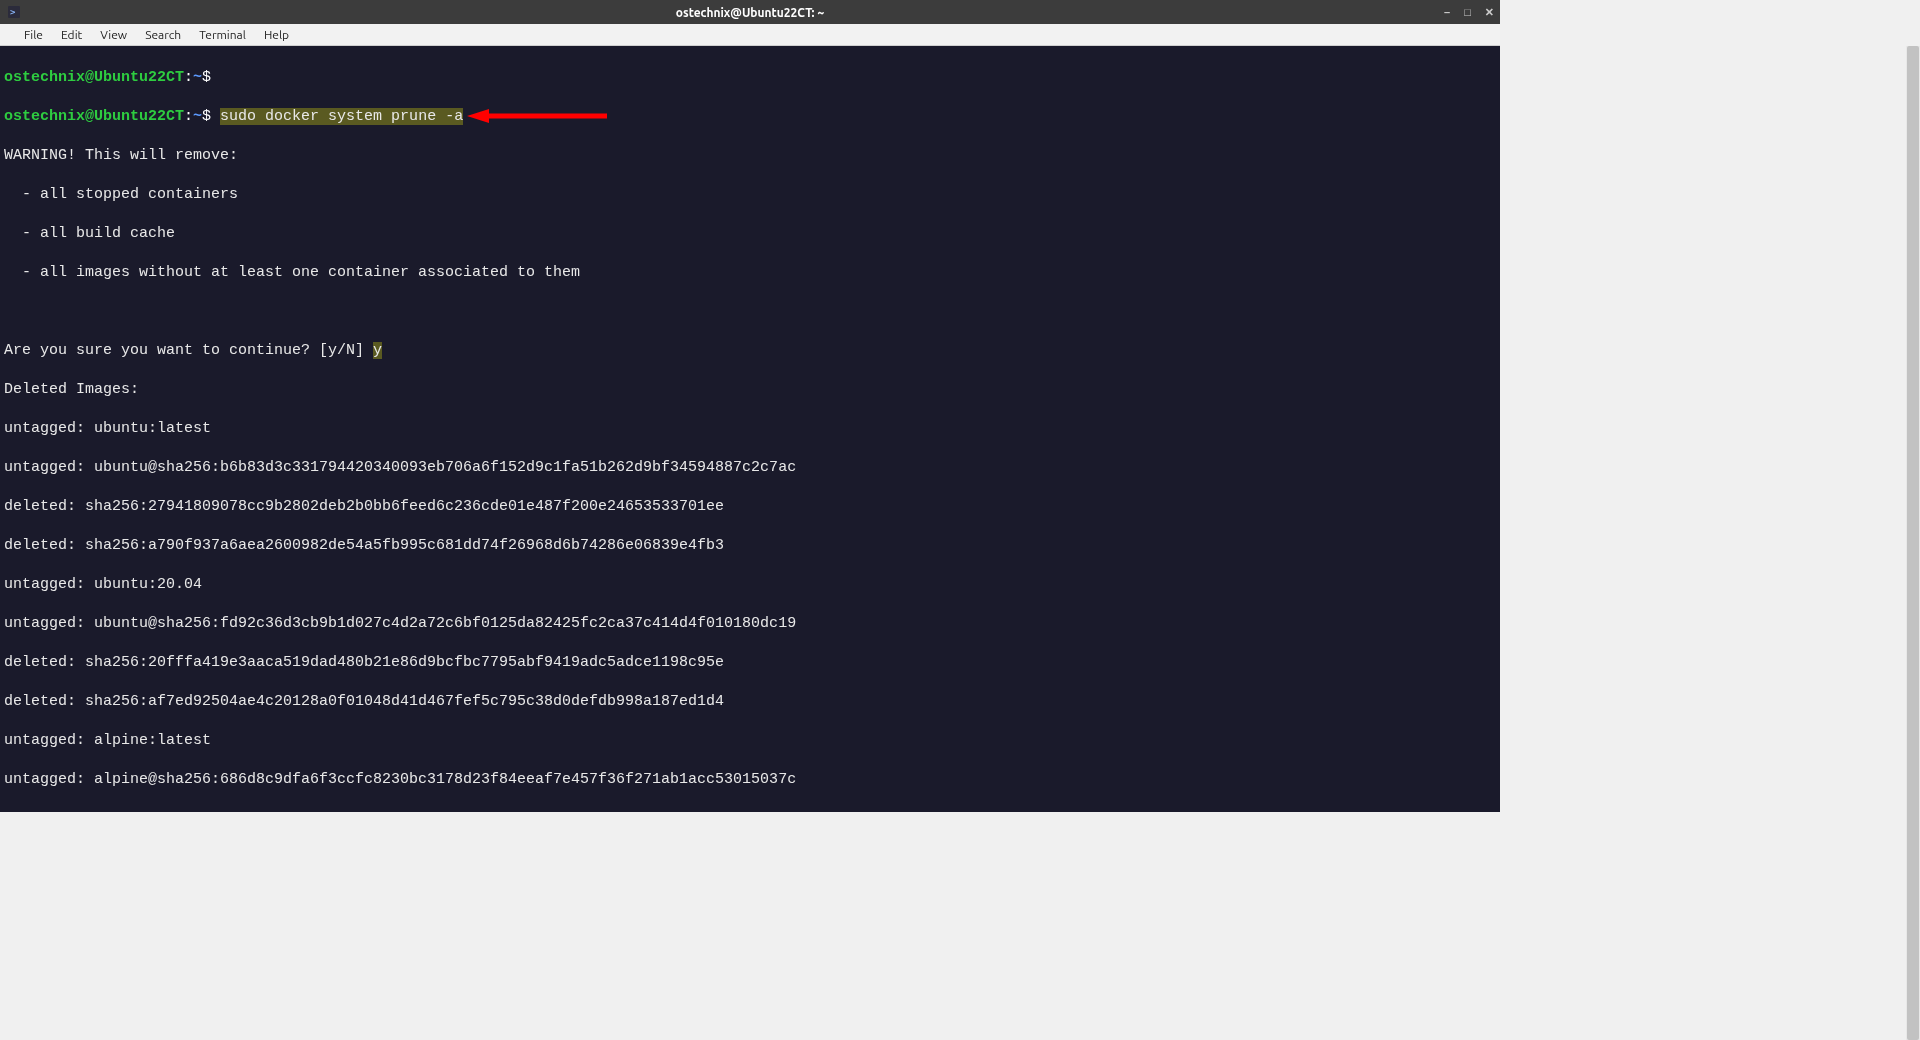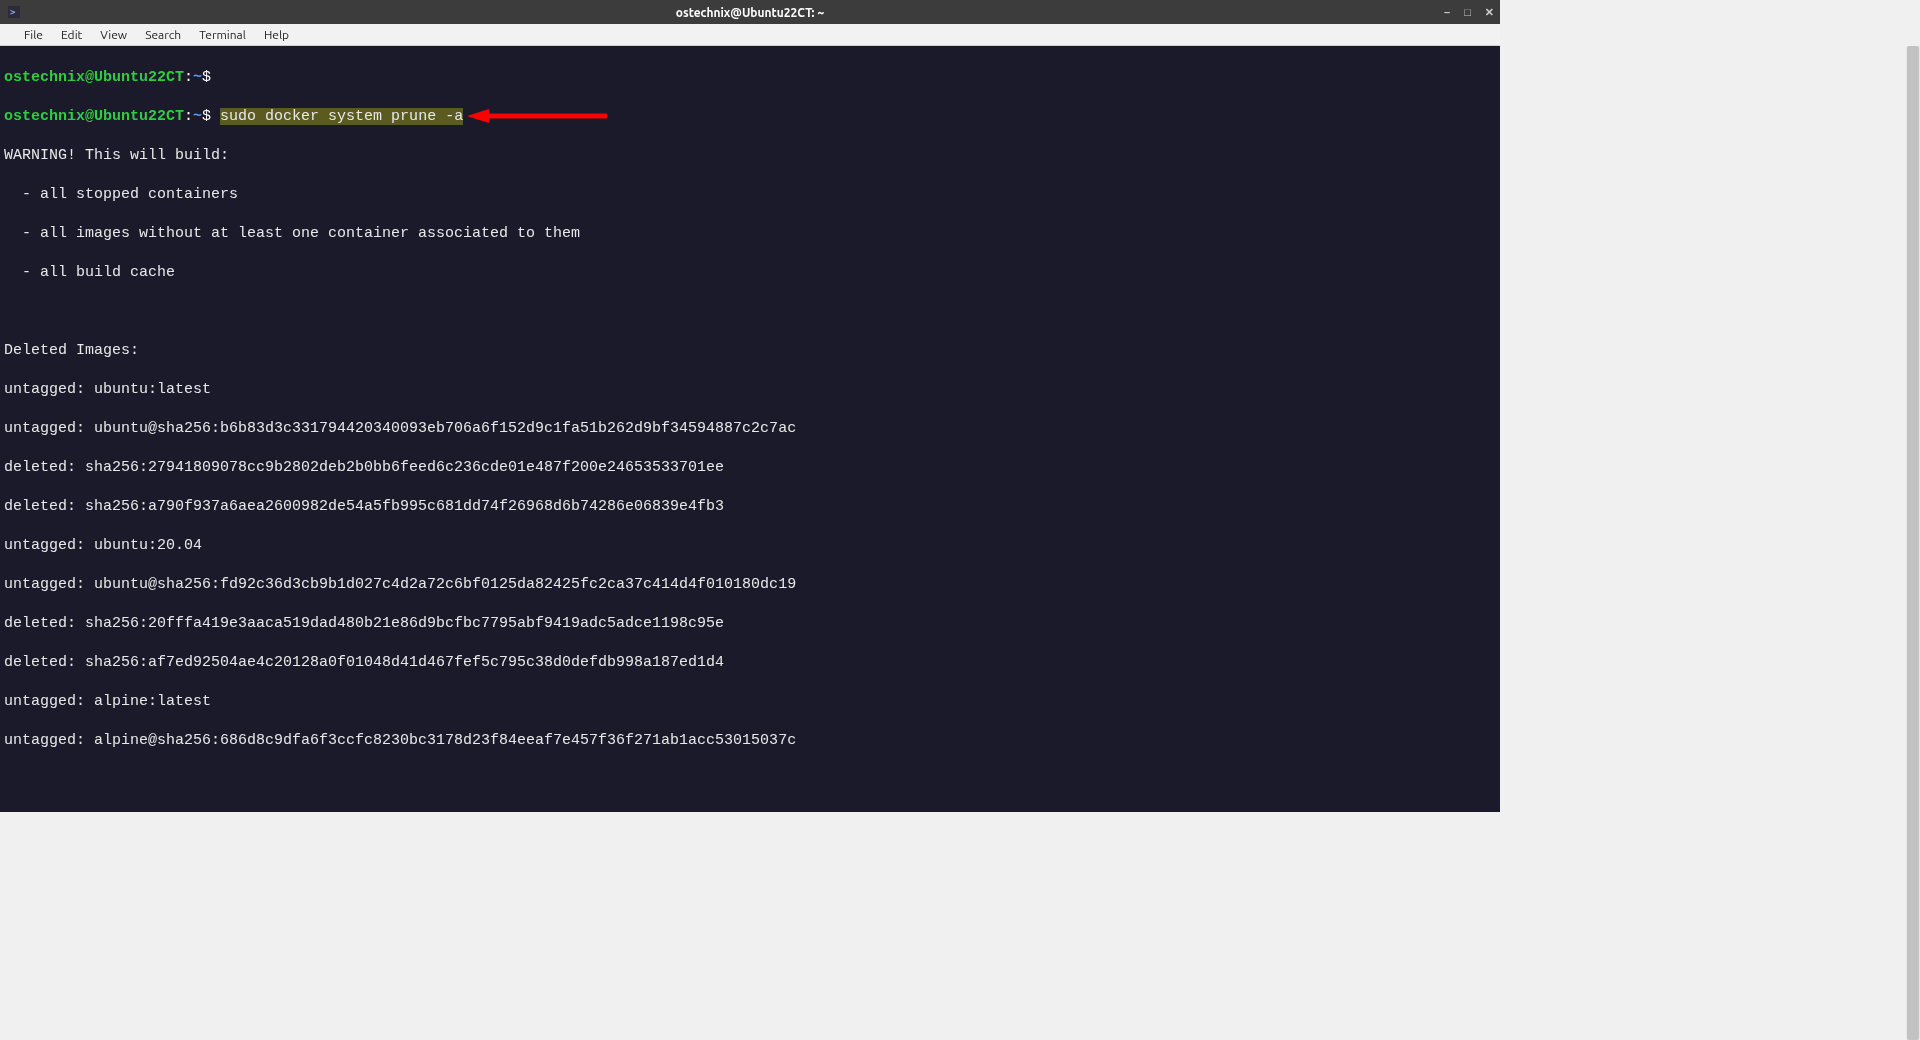--- a/index.html
+++ b/index.html
@@ -130,25 +130,26 @@
   <span class="menuitem">Terminal</span>
   <span class="menuitem">Help</span>
 </div>
 
 <div class="terminal">
 <span class="term-line"><span class="prompt-user">ostechnix@Ubuntu22CT</span><span class="prompt-colon">:</span><span class="prompt-tilde">~</span><span class="prompt-dollar">$</span> </span>
 <span class="term-line"><span class="prompt-user">ostechnix@Ubuntu22CT</span><span class="prompt-colon">:</span><span class="prompt-tilde">~</span><span class="prompt-dollar">$</span> <span class="highlighted-cmd">sudo docker system prune -a</span><svg class="arrow-annotation" width="150" height="18" style="vertical-align:middle;margin-left:4px;">
         <line x1="20" y1="9" x2="140" y2="9" stroke="#ff0000" stroke-width="5"></line>
         <polygon points="0,9 22,2 22,16" fill="#ff0000"></polygon>
       </svg></span>
-<span class="term-line">WARNING! This will build:</span>
+<span class="term-line">WARNING! This will remove:</span>
 <span class="term-line">  - all stopped containers</span>
+<span class="term-line">  - all build cache</span>
 <span class="term-line">  - all images without at least one container associated to them</span>
-<span class="term-line">  - all build cache</span>
 <span class="term-line"> </span>
+<span class="term-line"><span>Are you sure you want to continue? [y/N] </span><span class="highlighted-y">y</span></span>
 <span class="term-line">Deleted Images:</span>
 <span class="term-line">untagged: ubuntu:latest</span>
 <span class="term-line">untagged: ubuntu@sha256:b6b83d3c331794420340093eb706a6f152d9c1fa51b262d9bf34594887c2c7ac</span>
 <span class="term-line">deleted: sha256:27941809078cc9b2802deb2b0bb6feed6c236cde01e487f200e24653533701ee</span>
 <span class="term-line">deleted: sha256:a790f937a6aea2600982de54a5fb995c681dd74f26968d6b74286e06839e4fb3</span>
 <span class="term-line">untagged: ubuntu:20.04</span>
 <span class="term-line">untagged: ubuntu@sha256:fd92c36d3cb9b1d027c4d2a72c6bf0125da82425fc2ca37c414d4f010180dc19</span>
 <span class="term-line">deleted: sha256:20fffa419e3aaca519dad480b21e86d9bcfbc7795abf9419adc5adce1198c95e</span>
 <span class="term-line">deleted: sha256:af7ed92504ae4c20128a0f01048d41d467fef5c795c38d0defdb998a187ed1d4</span>
 <span class="term-line">untagged: alpine:latest</span>

